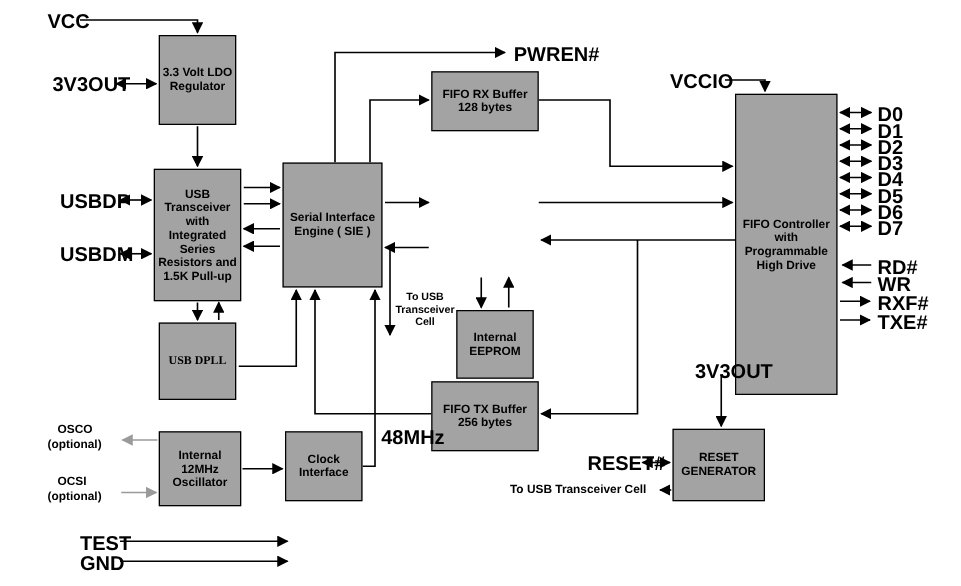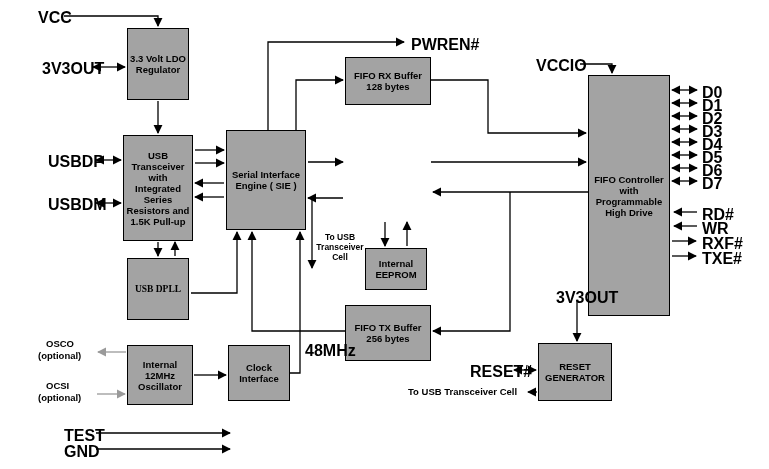--- a/index.html
+++ b/index.html
@@ -94,21 +94,21 @@
     <polyline class="opt" points="97,394 125,394" marker-end="url(#mg)"></polyline>
   </svg>
 
   <div class="blk" style="left:127px;top:28px;width:62px;height:72px;">3.3 Volt LDO Regulator</div>
   <div class="blk" style="left:123px;top:135px;width:70px;height:106px;">USB Transceiver with Integrated Series Resistors and 1.5K Pull-up</div>
   <div class="blk" style="left:127px;top:258px;width:62px;height:62px;font-family:Liberation Serif, serif;">USB DPLL</div>
   <div class="blk" style="left:127px;top:345px;width:66px;height:60px;">Internal 12MHz Oscillator</div>
   <div class="blk" style="left:228px;top:345px;width:62px;height:56px;">Clock Interface</div>
   <div class="blk" style="left:226px;top:130px;width:80px;height:100px;">Serial Interface Engine ( SIE )</div>
   <div class="blk" style="left:345px;top:57px;width:86px;height:48px;">FIFO RX Buffer 128 bytes</div>
-  <div class="blk" style="left:365px;top:248px;width:62px;height:42px;">Internal EEPROM</div>
+  <div class="blk" style="left:365px;top:248px;width:62px;height:55px;">Internal EEPROM</div>
   <div class="blk" style="left:345px;top:305px;width:86px;height:56px;">FIFO TX Buffer 256 bytes</div>
   <div class="blk" style="left:588px;top:75px;width:82px;height:241px;">FIFO Controller with Programmable High Drive</div>
   <div class="blk" style="left:538px;top:343px;width:74px;height:58px;">RESET GENERATOR</div>
 
   <div class="pin" style="left:38px;top:9px;">VCC</div>
   <div class="pin" style="left:42px;top:60px;">3V3OUT</div>
   <div class="pin" style="left:48px;top:153px;">USBDP</div>
   <div class="pin" style="left:48px;top:196px;">USBDM</div>
 
   <div class="pin small" style="left:46px;top:338px;">OSCO</div>

